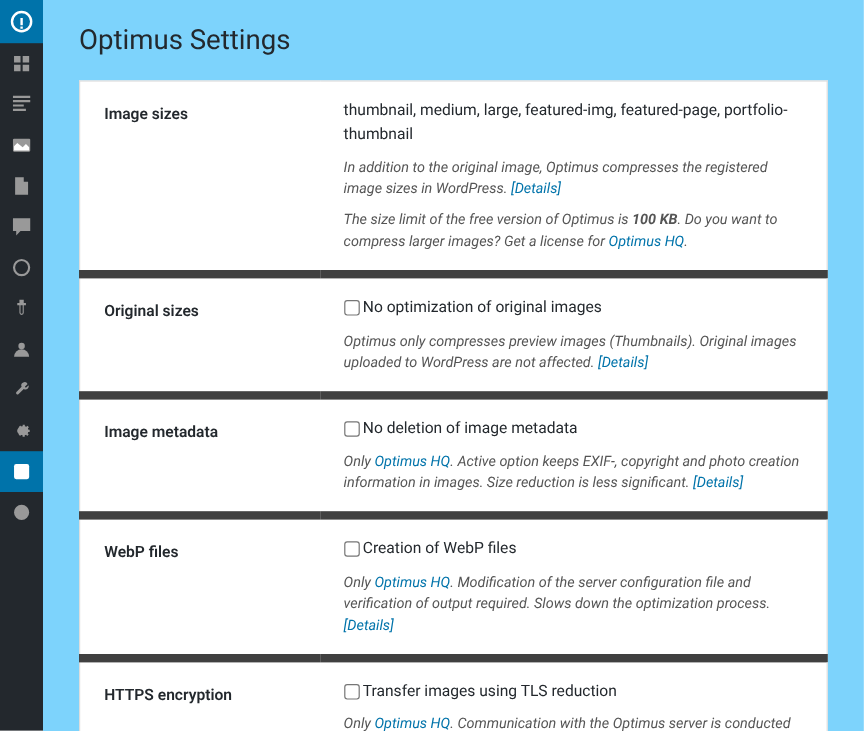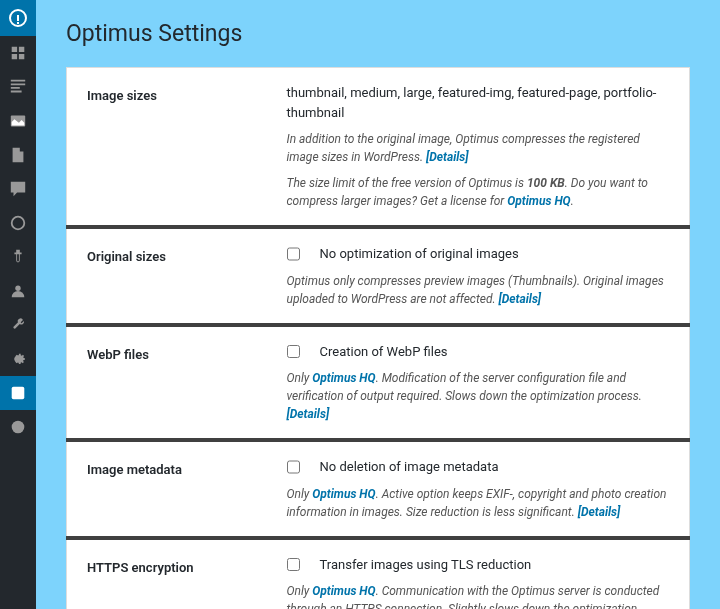--- a/index.html
+++ b/index.html
@@ -66,21 +66,21 @@
     }
 
     .settings-table {
       width: 100%;
       border-collapse: collapse;
       background: #fff;
       border: 1px solid #ddd;
     }
 
     .settings-row {
-      border-bottom: 4px solid #404040;
+      border-bottom: 7px solid #404040;
     }
     .settings-row:last-child { border-bottom: none; }
 
     .settings-label {
       width: 200px;
       padding: 20px 10px 20px 20px;
       vertical-align: top;
       font-weight: 600;
       color: #23282d;
       font-size: 13px;
@@ -106,26 +106,26 @@
       margin-top: 6px;
     }
 
     .settings-content .description + .description {
       margin-top: 8px;
     }
 
     a.link {
       color: #0073aa;
       text-decoration: none;
-      font-weight: bold;
     }
 
     .checkbox-row {
       display: flex;
-      gap: 20px;
+      align-items: center;
+      gap: 3px;
       margin-bottom: 8px;
     }
     .checkbox-row input[type="checkbox"] {
       margin: 0;
       cursor: pointer;
     }
     .checkbox-row label {
       color: #23282d;
       font-size: 13px;
       cursor: pointer;
@@ -250,50 +250,50 @@
           <label for="no-optimize-original">No optimization of original images</label>
         </div>
         <div class="description">
           <em>Optimus only compresses preview images (Thumbnails). Original images uploaded to WordPress are not affected. <a class="link" href="#">[Details]</a></em>
         </div>
       </td>
     </tr>
 
     <tr class="settings-row">
       <td class="settings-label">
+        <span>Image metadata</span>
+      </td>
+      <td class="settings-content">
+        <div class="checkbox-row">
+          <input type="checkbox" id="no-delete-metadata" style="">
+          <label for="no-delete-metadata">No deletion of image metadata</label>
+        </div>
+        <div class="description">
+          <em>Only <a class="link" href="#">Optimus HQ</a>. Active option keeps EXIF-, copyright and photo creation information in images. Size reduction is less significant. <a class="link" href="#">[Details]</a></em>
+        </div>
+      </td>
+    </tr>
+
+    <tr class="settings-row">
+      <td class="settings-label">
         <span>WebP files</span>
       </td>
       <td class="settings-content">
         <div class="checkbox-row">
           <input type="checkbox" id="create-webp" style="">
           <label for="create-webp">Creation of WebP files</label>
         </div>
         <div class="description">
           <em>Only <a class="link" href="#">Optimus HQ</a>. Modification of the server configuration file and verification of output required. Slows down the optimization process. <a class="link" href="#">[Details]</a></em>
         </div>
       </td>
     </tr>
 
     <tr class="settings-row">
       <td class="settings-label">
-        <span>Image metadata</span>
-      </td>
-      <td class="settings-content">
-        <div class="checkbox-row">
-          <input type="checkbox" id="no-delete-metadata" style="">
-          <label for="no-delete-metadata">No deletion of image metadata</label>
-        </div>
-        <div class="description">
-          <em>Only <a class="link" href="#">Optimus HQ</a>. Active option keeps EXIF-, copyright and photo creation information in images. Size reduction is less significant. <a class="link" href="#">[Details]</a></em>
-        </div>
-      </td>
-    </tr>
-
-    <tr class="settings-row">
-      <td class="settings-label">
         <span>HTTPS encryption</span>
       </td>
       <td class="settings-content">
         <div class="checkbox-row">
           <input type="checkbox" id="https-tls" style="">
           <label for="https-tls">Transfer images using TLS reduction</label>
         </div>
         <div class="description">
           <em>Only <a class="link" href="#">Optimus HQ</a>. Communication with the Optimus server is conducted through an HTTPS connection. Slightly slows down the optimization process.</em>
         </div>

